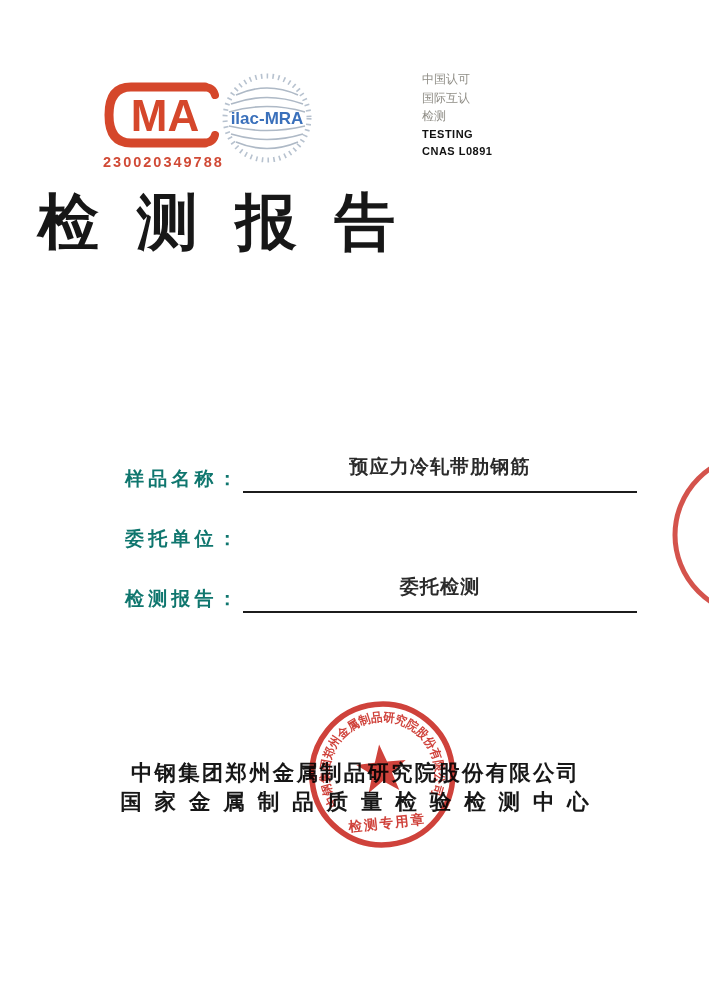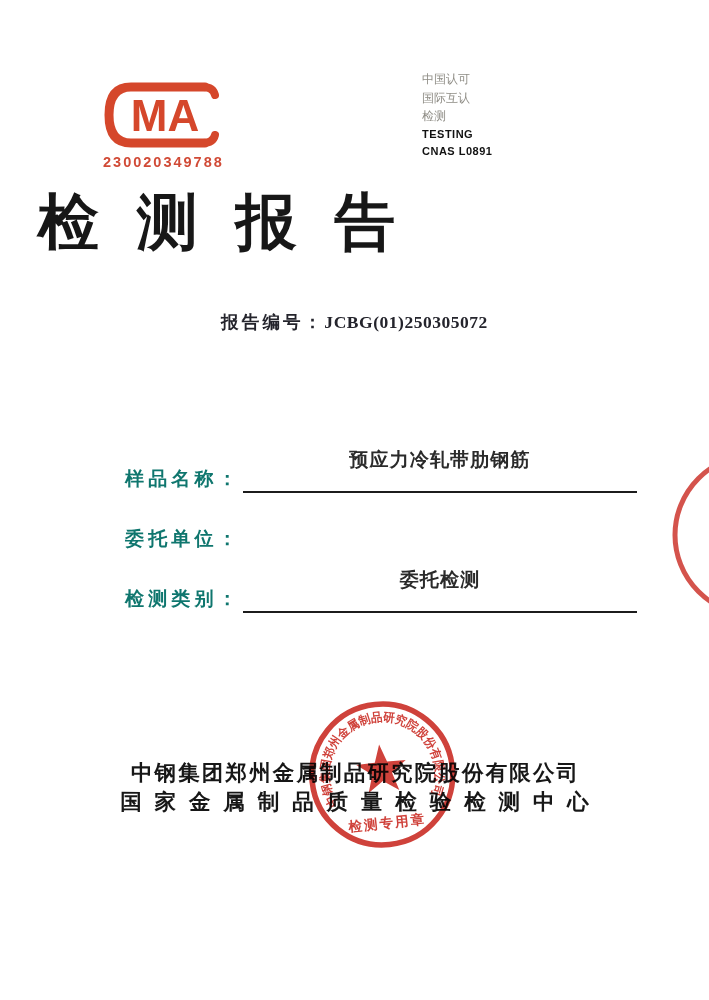--- a/index.html
+++ b/index.html
@@ -43,21 +43,21 @@
   .fields{position:absolute;left:125px;top:458px;width:512px;}
   .field-row{display:flex;align-items:flex-end;height:35px;margin-bottom:25px;}
   .field-label{
     flex:0 0 118px;
     font-size:19px;font-weight:800;letter-spacing:.22em;
     color:#0f766e;padding-bottom:1px;white-space:nowrap;
   }
   .field-line{
     flex:1;border-bottom:2.2px solid #1c1c1c;
     text-align:center;font-size:19px;font-weight:600;color:#2a2a2a;
-    padding-bottom:18px;letter-spacing:.06em;
+    padding-bottom:11px;letter-spacing:.06em;
   }
   
   .footer{position:absolute;left:0;top:758px;width:100%;text-align:center;color:#171717;}
   .footer .l1{font-size:21.5px;font-weight:800;letter-spacing:.1em;padding-left:.1em;}
   .footer .l2{font-size:21.5px;font-weight:800;letter-spacing:.6em;padding-left:.6em;}
   
   .stamp-main{
     position:absolute;left:301px;top:694px;width:163px;height:166px;
     mix-blend-mode:multiply;opacity:.88;transform:rotate(-6deg);
   }
@@ -75,47 +75,56 @@
 
     <div class="cma-wrap">
       <svg width="118" height="66" viewBox="0 0 118 66">
         <path d="M 100 5 Q 110 5 112 13 M 100 61 Q 110 61 112 53" fill="none" stroke="#d5472b" stroke-width="8" stroke-linecap="round"></path>
         <path d="M 102 5 L 28 5 Q 6 5 6 33 Q 6 61 28 61 L 102 61" fill="none" stroke="#d5472b" stroke-width="9" stroke-linecap="round"></path>
         <text x="62" y="49" text-anchor="middle" font-family="Liberation Sans, sans-serif" font-size="44" font-weight="900" fill="#d5472b">MA</text>
       </svg>
       <div class="cma-number">230020349788</div>
     </div>
 
+    <div class="ilac-wrap">
+      <svg width="90" height="94" viewBox="0 0 90 94">
+        <circle cx="45" cy="47" r="42" fill="none" stroke="#b7c2cf" stroke-width="5" stroke-dasharray="1.6 4.2"></circle>
+        <path d="M 14 24 Q 45 10 76 24" fill="none" stroke="#aeb9c6" stroke-width="1.6"></path>
+        <path d="M 9 33 Q 45 20 81 33" fill="none" stroke="#aeb9c6" stroke-width="1.6"></path>
+        <path d="M 7 41 Q 45 30 83 41" fill="none" stroke="#aeb9c6" stroke-width="1.6"></path>
+        <path d="M 7 55 Q 45 64 83 55" fill="none" stroke="#aeb9c6" stroke-width="1.6"></path>
+        <path d="M 9 63 Q 45 74 81 63" fill="none" stroke="#aeb9c6" stroke-width="1.6"></path>
+        <path d="M 14 71 Q 45 84 76 71" fill="none" stroke="#aeb9c6" stroke-width="1.6"></path>
+        <text x="45" y="53" text-anchor="middle" font-family="Liberation Sans, sans-serif" font-size="17" font-weight="800" fill="#3a70bb">ilac-MRA</text>
+      </svg>
+    </div>
 
 
     <div class="cnas-side">
       <div class="faint">中国认可</div>
       <div class="faint">国际互认</div>
       <div class="faint">检测</div>
       <div class="strong">TESTING</div>
       <div class="strong">CNAS L0891</div>
     </div>
   </div>
 
   <div class="report-title">检测报告</div>
 
-  <div class="report-no">
-    <span class="lbl">报告编号：</span><span class="val">JCBG(01)250305072</span>
-  </div>
 
   <div class="fields">
     <div class="field-row">
       <div class="field-label">样品名称：</div>
       <div class="field-line">预应力冷轧带肋钢筋</div>
     </div>
     <div class="field-row">
       <div class="field-label">委托单位：</div>
     </div>
     <div class="field-row">
-      <div class="field-label">检测类别：</div>
+      <div class="field-label">检测报告：</div>
       <div class="field-line">委托检测</div>
     </div>
   </div>
 
   <div class="footer">
     <div class="l1">中钢集团郑州金属制品研究院股份有限公司</div>
     <div class="l2">国家金属制品质量检验检测中心</div>
   </div>
 
   <svg class="stamp-main" viewBox="0 0 160 165">

